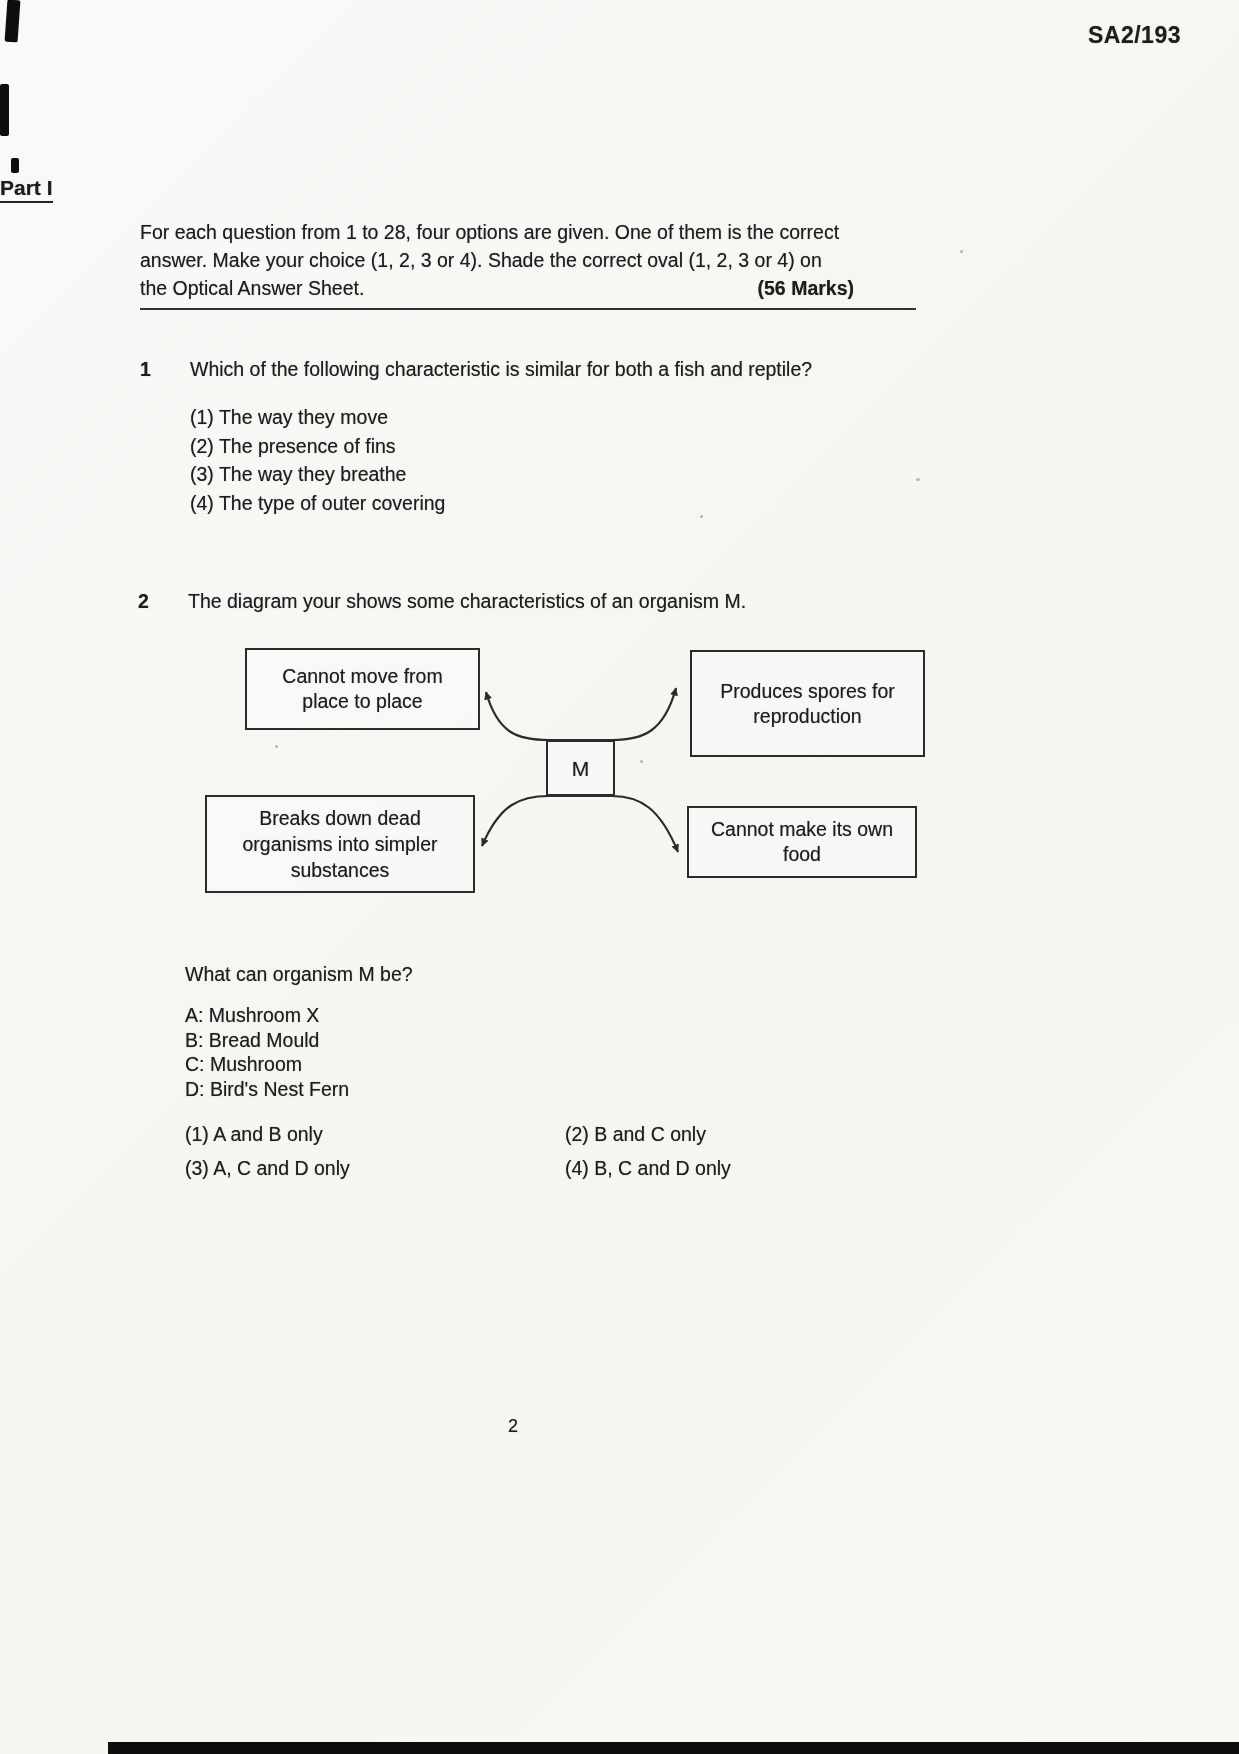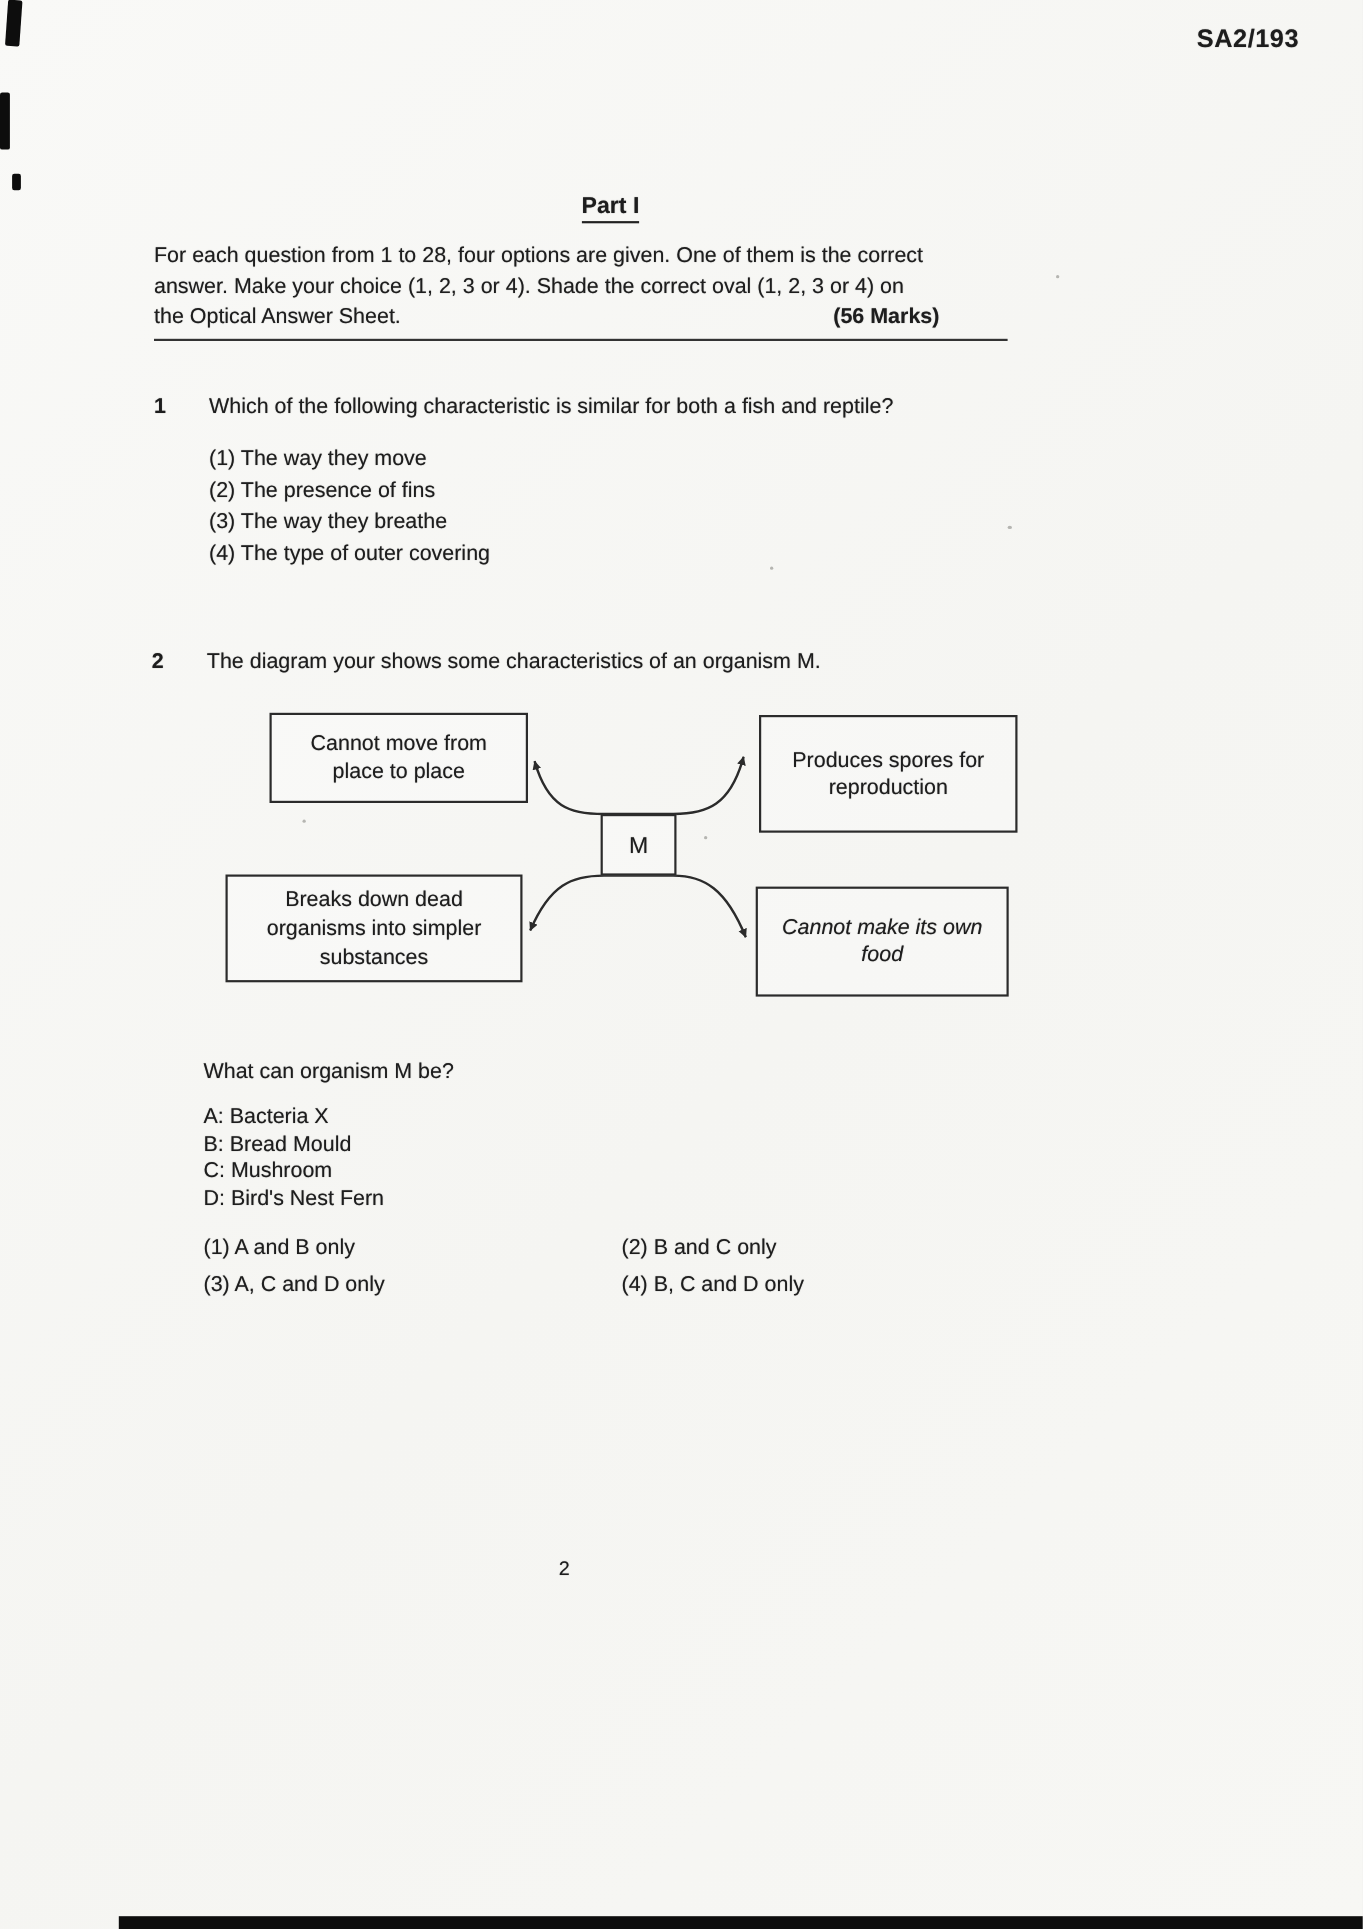--- a/index.html
+++ b/index.html
@@ -12,21 +12,21 @@
     font-family:"Liberation Sans", sans-serif;
     color:#1d1d1d;
   }
   .scan-text{ text-shadow:0 0 0.9px rgba(35,35,35,0.55); }
   .doc-code{
     position:absolute; top:22px; right:58px;
     font-size:23px; font-weight:bold; letter-spacing:0.5px;
   }
   .part-title{
     position:absolute; top:176px; left:0; width:1110px;
-    text-align:center; font-size:21px; font-weight:bold;
+    text-align:left; font-size:21px; font-weight:bold;
   }
   .part-title span{ border-bottom:2.5px solid #222; padding-bottom:2px; }
   .instructions{
     position:absolute; left:140px; top:218px; width:776px;
     font-size:19.5px; line-height:28px;
     border-bottom:2px solid #333; padding-bottom:6px;
   }
   .instr-last{ display:flex; justify-content:space-between; }
   .instr-marks{ font-weight:bold; margin-right:62px; }
   .q-block{ position:absolute; font-size:19.5px; }
@@ -39,21 +39,21 @@
   .diagram{ position:absolute; left:0; top:640px; width:1239px; height:300px; }
   .dbox{
     position:absolute; border:2px solid #2b2b2b;
     display:flex; align-items:center; justify-content:center;
     text-align:center; font-size:19.5px; line-height:25px; padding:4px 10px;
     box-sizing:border-box; background:rgba(255,255,255,0.25);
   }
   .dbox-tl{ left:245px; top:8px;   width:235px; height:82px;text-align:center; }
   .dbox-tr{ left:690px; top:10px;  width:235px; height:107px; }
   .dbox-bl{ left:205px; top:155px; width:270px; height:98px; line-height:26px;}
-  .dbox-br{ left:687px; top:166px; width:230px; height:100px;font-style:italic; }
+  .dbox-br{ left:687px; top:166px; width:230px; height:72px; }
   .dbox-m { left:546px; top:100px; width:69px;  height:56px; font-size:21px; }
   .connectors{ position:absolute; left:0; top:0; pointer-events:none; }
 
   .sub-question{ position:absolute; left:185px; top:963px; font-size:19.5px; }
   .choices{ position:absolute; left:185px; top:1003px; font-size:19.5px; line-height:24.5px; }
   .answer-grid{
     position:absolute; left:185px; top:1120px; width:720px;
     display:grid; grid-template-columns:380px 340px; row-gap:6px;
     font-size:19.5px; line-height:28px;
   }
@@ -122,21 +122,21 @@
     <div class="dbox dbox-tl scan-text">Cannot move from place to place</div>
     <div class="dbox dbox-tr scan-text">Produces spores for reproduction</div>
     <div class="dbox dbox-m scan-text">M</div>
     <div class="dbox dbox-bl scan-text">Breaks down dead organisms into simpler substances</div>
     <div class="dbox dbox-br scan-text">Cannot make its own food</div>
   </div>
 
   <div class="sub-question scan-text">What can organism M be?</div>
 
   <div class="choices scan-text">
-    <div>A: Bacteria X</div>
+    <div>A: Mushroom X</div>
     <div>B: Bread Mould</div>
     <div>C: Mushroom</div>
     <div>D: Bird's Nest Fern</div>
   </div>
 
   <div class="answer-grid scan-text">
     <div>(1) A and B only</div>
     <div>(2) B and C only</div>
     <div>(3) A, C and D only</div>
     <div>(4) B, C and D only</div>

